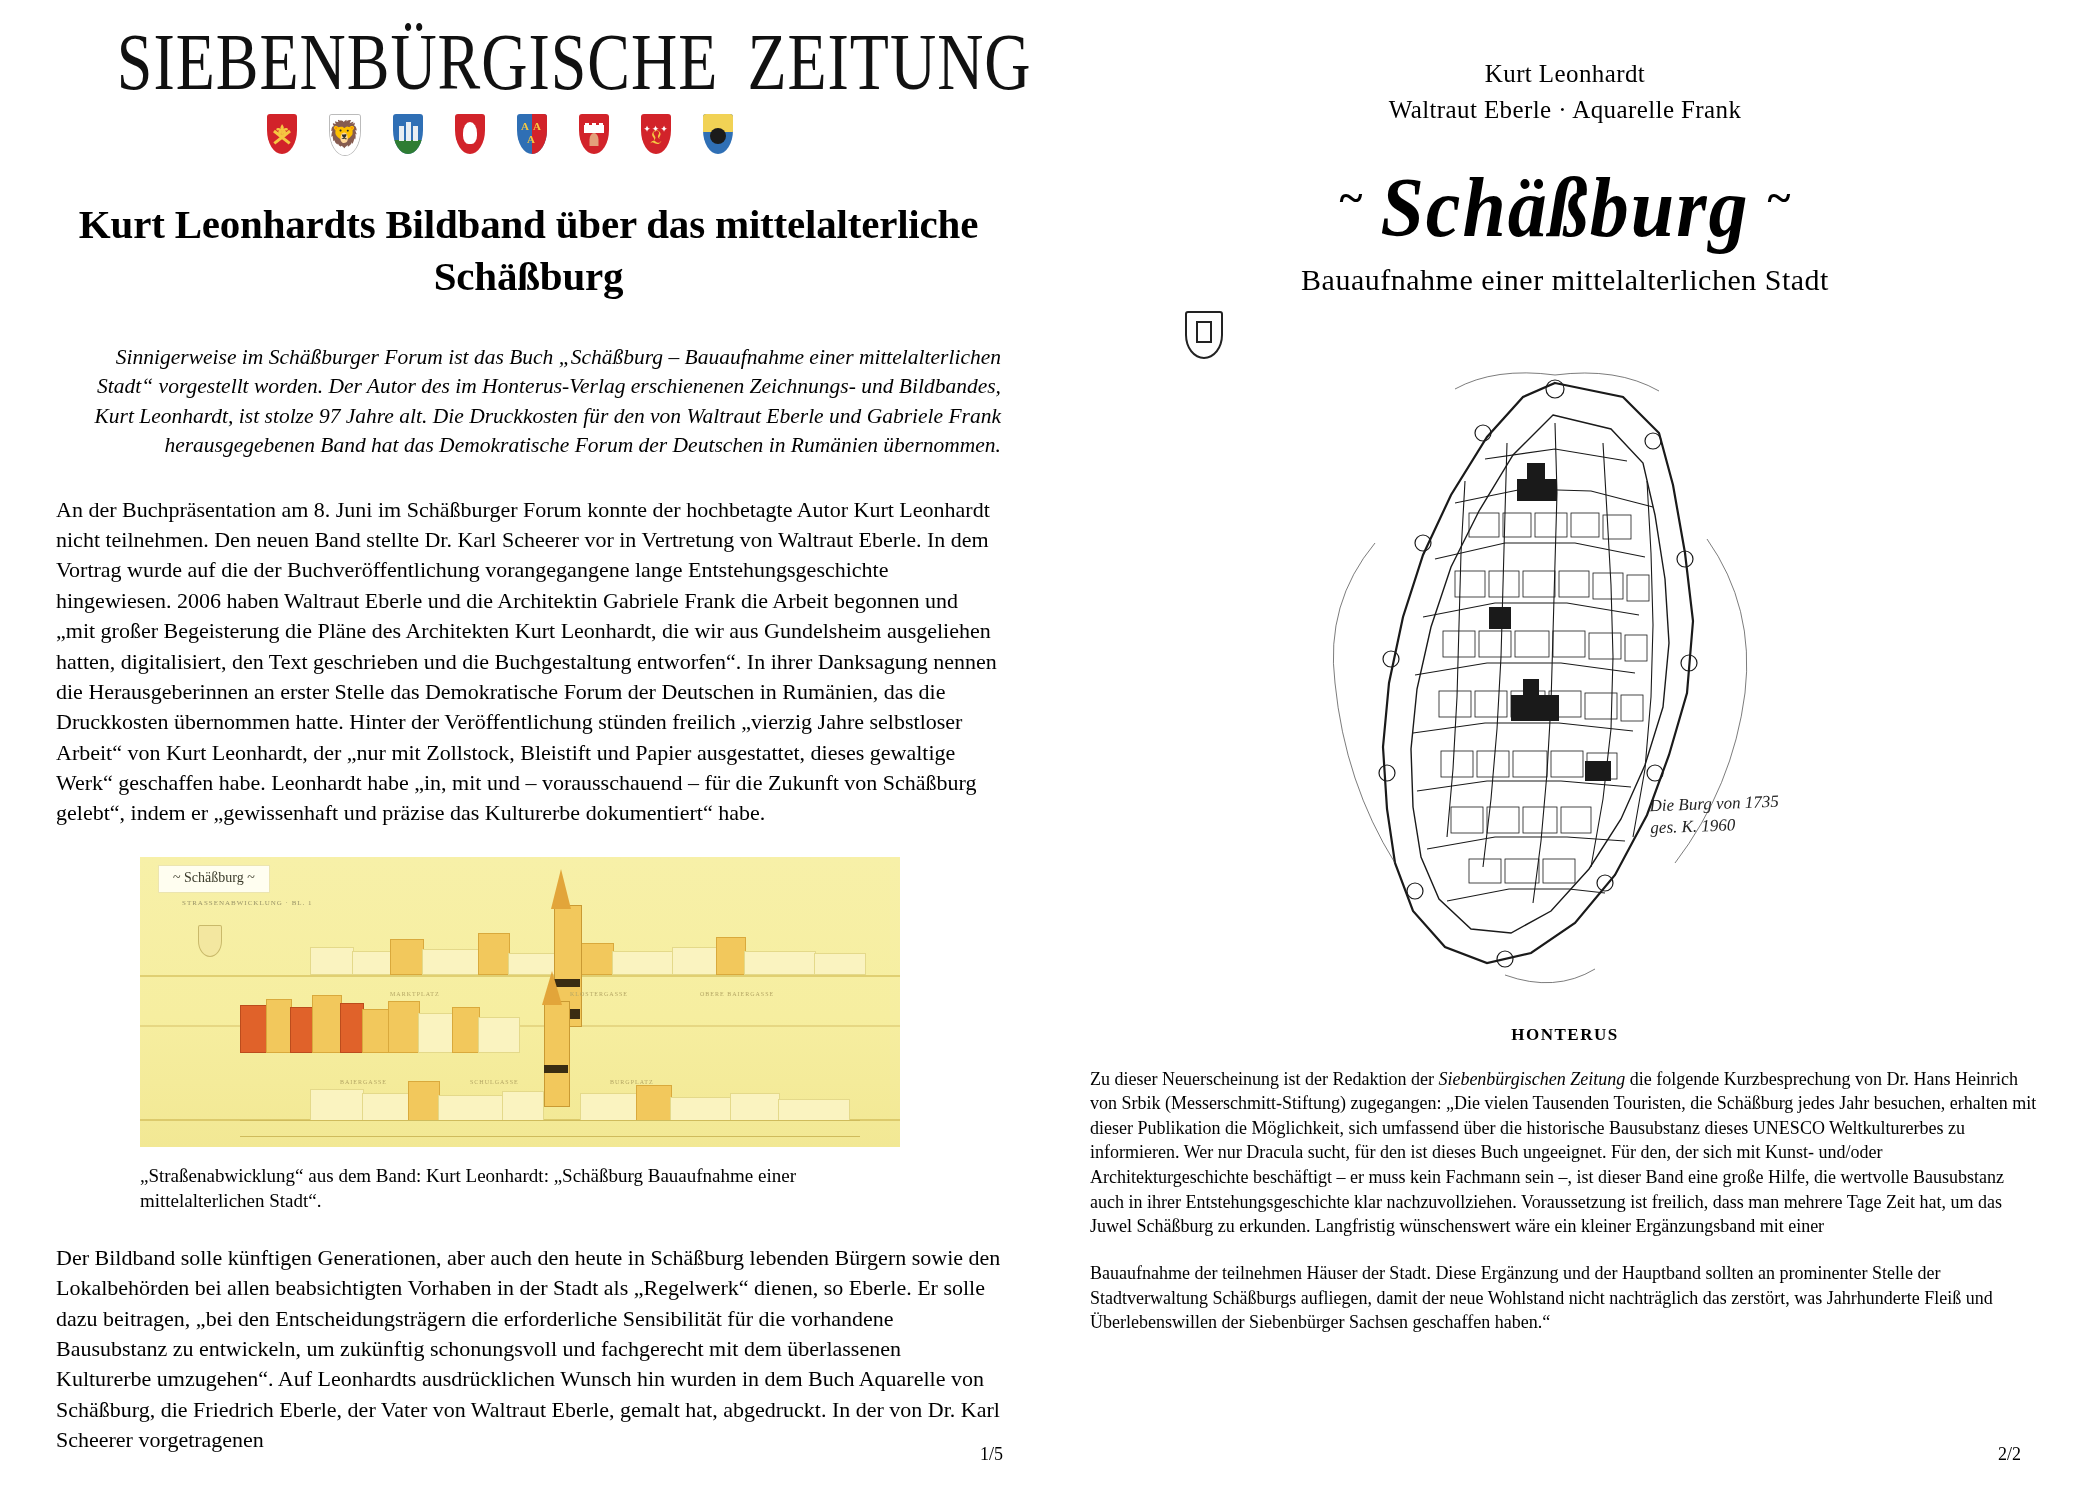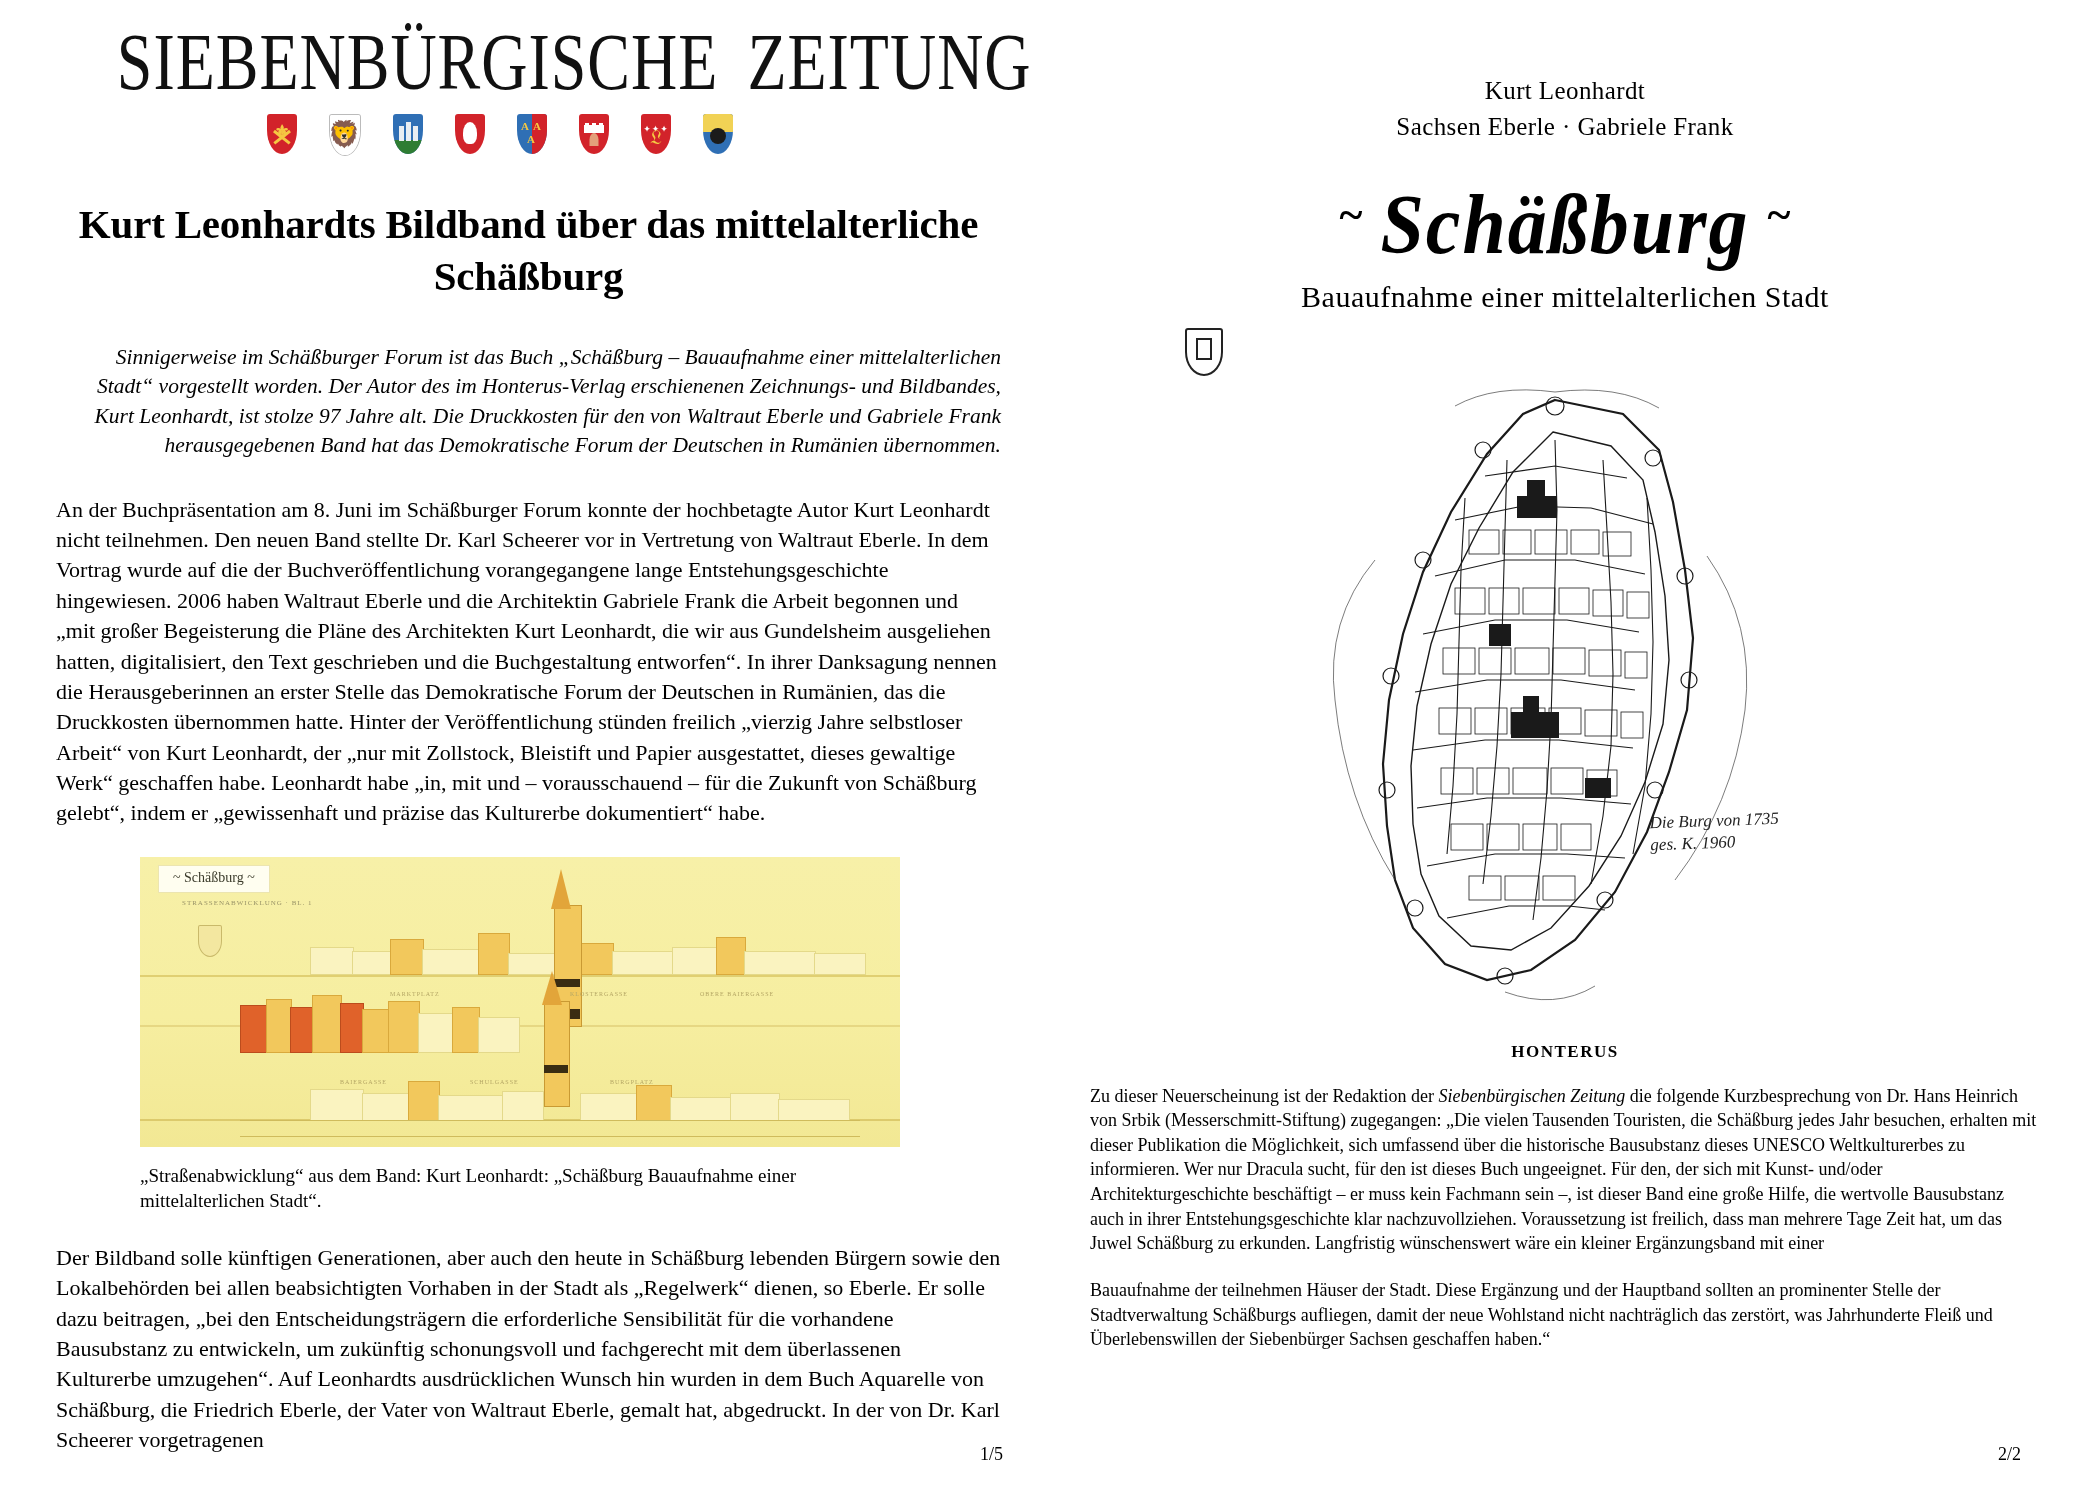--- a/index.html
+++ b/index.html
@@ -116,21 +116,21 @@
   .c8 .blk { position:absolute; left:50%; top:55%; transform:translate(-50%,-50%); width:16px;height:16px; background:#1b1b1b; border-radius:50%; }
 
   
   .col-left {
     position: absolute;
     left: 56px; top: 198px;
     width: 945px;
   }
   .col-right {
     position: absolute;
-    left: 1090px; top: 73px;
+    left: 1090px; top: 56px;
     width: 950px;
   }
 
   .pub-date {
     font-size: 22px;
     line-height: 1.2;
     margin-bottom: 42px;
   }
   h1.headline {
     font-family: "Liberation Serif", serif;
@@ -446,21 +446,21 @@
   <div class="caption">„Straßenabwicklung“ aus dem Band: Kurt Leonhardt: „Schäßburg Bauaufnahme einer mittelalterlichen Stadt“.</div>
 
   <p class="body tight">Der Bildband solle künftigen Generationen, aber auch den heute in Schäßburg lebenden Bürgern sowie den Lokalbehörden bei allen beabsichtigten Vorhaben in der Stadt als „Regelwerk“ dienen, so Eberle. Er solle dazu beitragen, „bei den Entscheidungsträgern die erforderliche Sensibilität für die vorhandene Bausubstanz zu entwickeln, um zukünftig schonungsvoll und fachgerecht mit dem überlassenen Kulturerbe umzugehen“. Auf Leonhardts ausdrücklichen Wunsch hin wurden in dem Buch Aquarelle von Schäßburg, die Friedrich Eberle, der Vater von Waltraut Eberle, gemalt hat, abgedruckt. In der von Dr. Karl Scheerer vorgetragenen</p>
 
 </div>
 
 <div class="col-right">
 
   <div class="cover-authors">
     <div>Kurt Leonhardt</div>
-    <div>Sachsen Eberle · Gabriele Frank</div>
+    <div>Waltraut Eberle · Aquarelle Frank</div>
   </div>
 
   <div class="cover-title-row">
     <span class="cover-dash">~</span><span class="cover-title">Schäßburg</span><span class="cover-dash">~</span>
   </div>
 
   <div class="cover-sub">Bauaufnahme einer mittelalterlichen Stadt</div>
 
   <div class="map-crest"></div>
 

